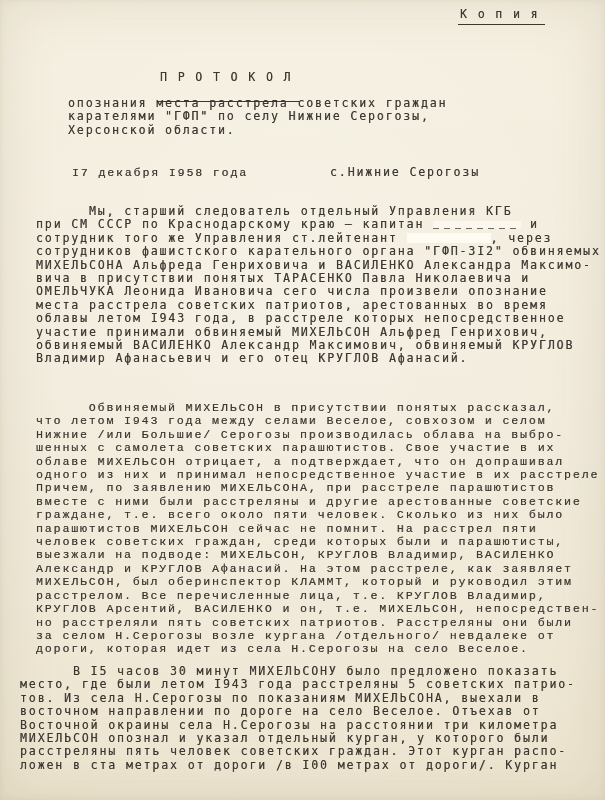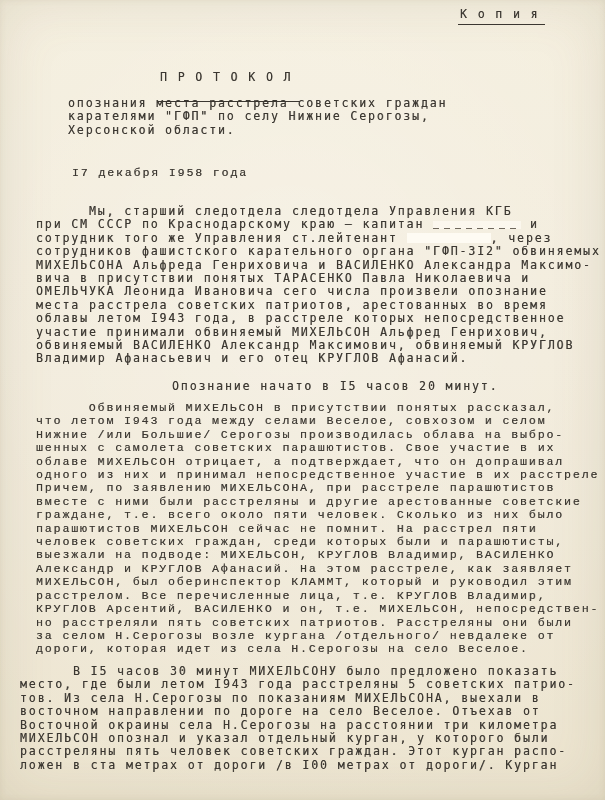--- a/index.html
+++ b/index.html
@@ -69,35 +69,35 @@
   <div class="typed stamp">К о п и я</div>
 
   <div class="typed title">П Р О Т О К О Л</div>
 
   <div class="typed subtitle">опознания места расстрела советских граждан
 карателями "ГФП" по селу Нижние Серогозы,
 Херсонской области.</div>
 
   <div class="typed date">I7 декабря I958 года</div>
 
+  <div class="typed place">с.Нижние Серогозы</div>
 
-  <div class="typed p1"><span>      Мы, старший следотдела следотдела Управления КГБ
+  <div class="typed p1"><span>      Мы, старший следователь отдельный Управления КГБ
 при СМ СССР по Краснодарскому краю — капитан </span><span class="redact-dash"></span><span> и
 сотрудник того же Управления ст.лейтенант </span><span class="redact-blank"></span><span>, через
 сотрудников фашистского карательного органа "ГФП-3I2" обвиняемых
 МИХЕЛЬСОНА Альфреда Генриховича и ВАСИЛЕНКО Александра Максимо-
 вича в присутствии понятых ТАРАСЕНКО Павла Николаевича и
 ОМЕЛЬЧУКА Леонида Ивановича сего числа произвели опознание
 места расстрела советских патриотов, арестованных во время
 облавы летом I943 года, в расстреле которых непосредственное
 участие принимали обвиняемый МИХЕЛЬСОН Альфред Генрихович,
 обвиняемый ВАСИЛЕНКО Александр Максимович, обвиняемый КРУГЛОВ
 Владимир Афанасьевич и его отец КРУГЛОВ Афанасий.</span></div>
 
-  <div class="typed startline">Опознание начато в I5 часов 20 минут.</div>
 
   <div class="typed p2">      Обвиняемый МИХЕЛЬСОН в присутствии понятых рассказал,
 что летом I943 года между селами Веселое, совхозом и селом
 Нижние /или Большие/ Серогозы производилась облава на выбро-
 шенных с самолета советских парашютистов. Свое участие в их
 облаве МИХЕЛЬСОН отрицает, а подтверждает, что он допрашивал
 одного из них и принимал непосредственное участие в их расстреле
 Причем, по заявлению МИХЕЛЬСОНА, при расстреле парашютистов
 вместе с ними были расстреляны и другие арестованные советские
 граждане, т.е. всего около пяти человек. Сколько из них было

